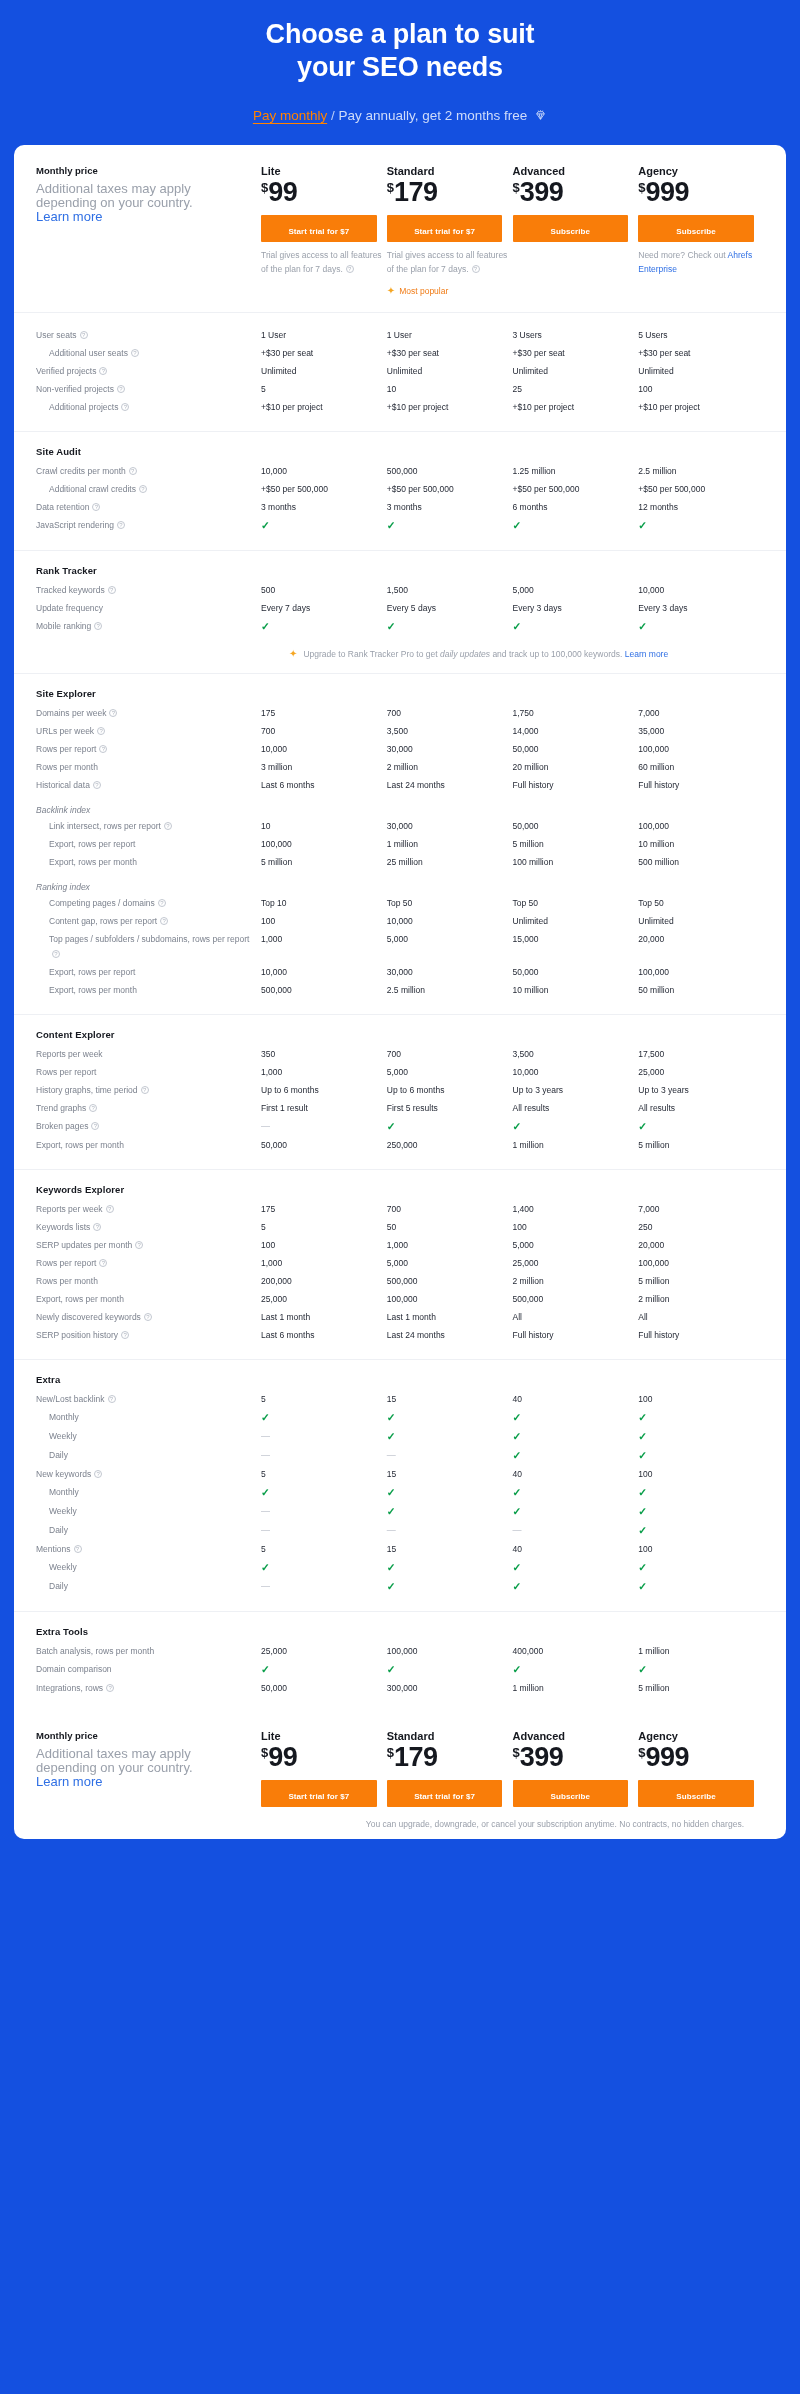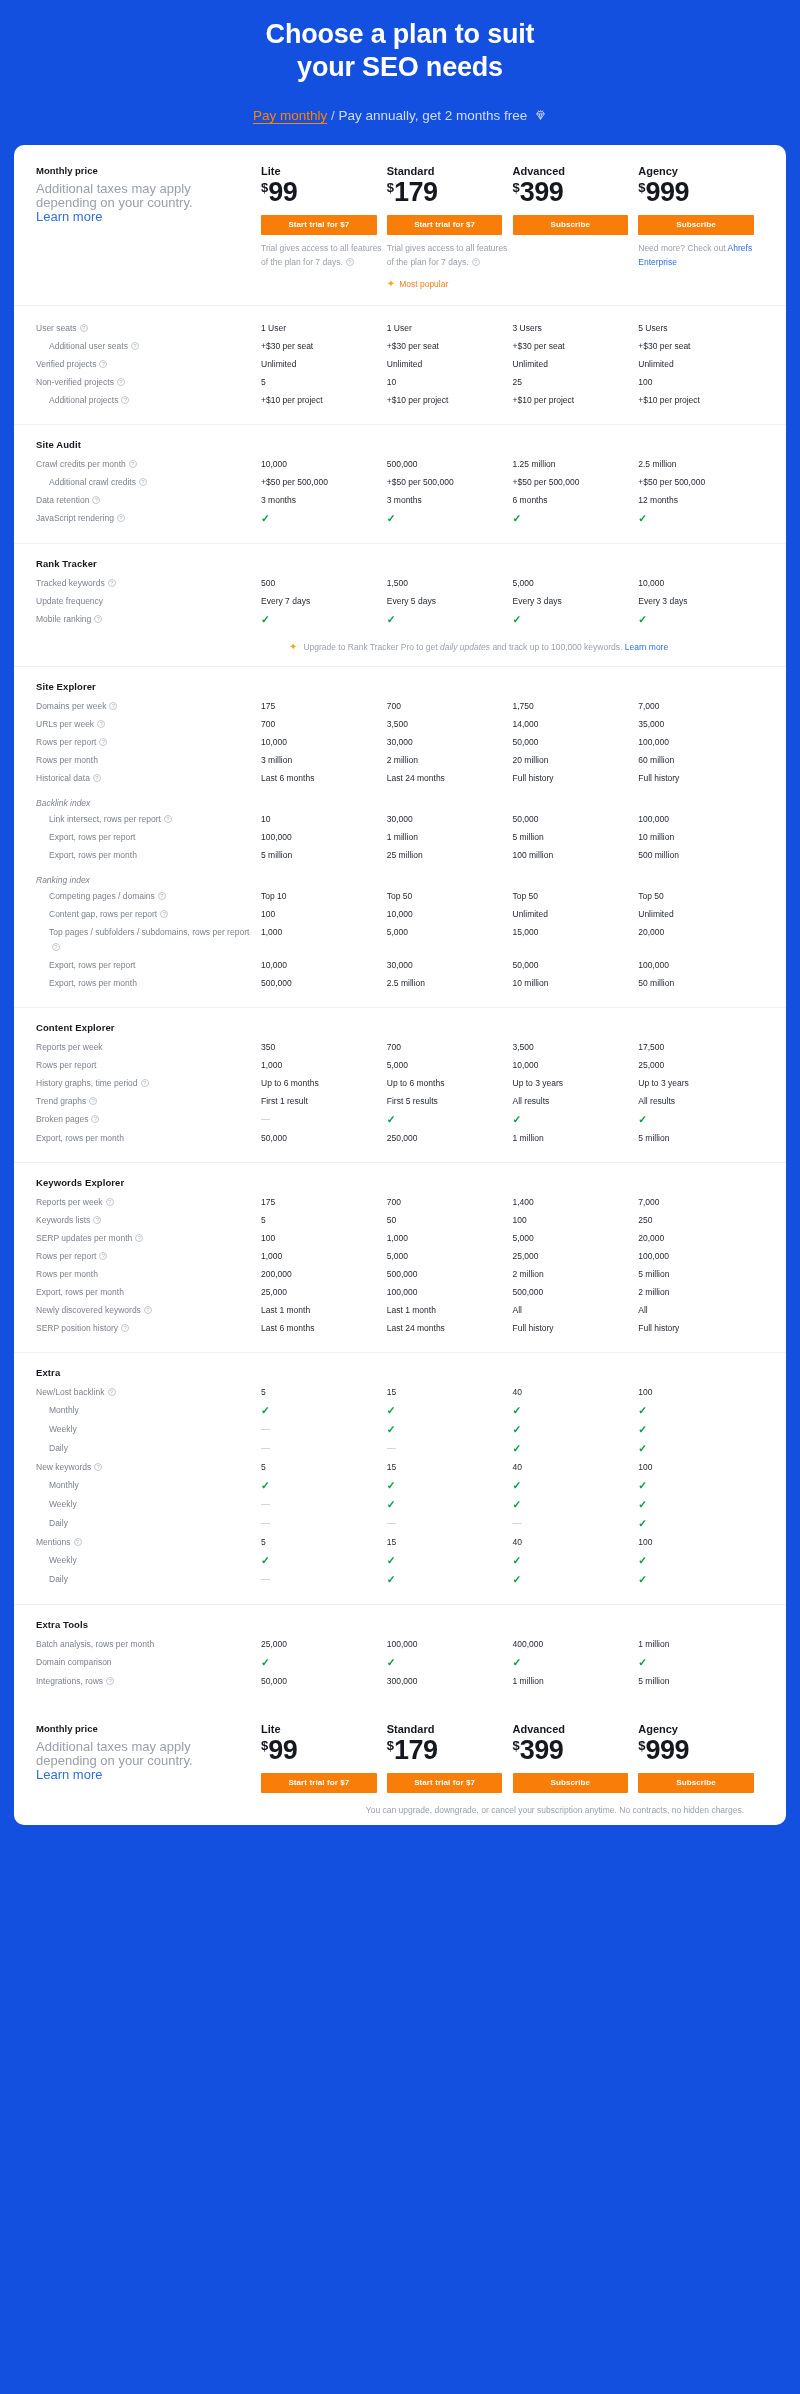--- a/index.html
+++ b/index.html
@@ -142,21 +142,21 @@
   .plan-price .amt { font-size: 27px; letter-spacing: -0.5px; }
   .cta {
     display: block;
     width: 92%;
     max-width: 133px;
     background: #f97d09;
     color: #ffffff;
     font-size: 8px;
     font-weight: 700;
     text-align: center;
-    padding: 5px 0 6px;
+    padding: 12px 0 6px;
     border: none;
     border-radius: 1px;
     cursor: pointer;
     letter-spacing: 0.1px;
     font-family: "Liberation Sans", sans-serif;
   }
   .trial-note {
     font-size: 8.5px;
     color: #9aa0ab;
     line-height: 14px;

